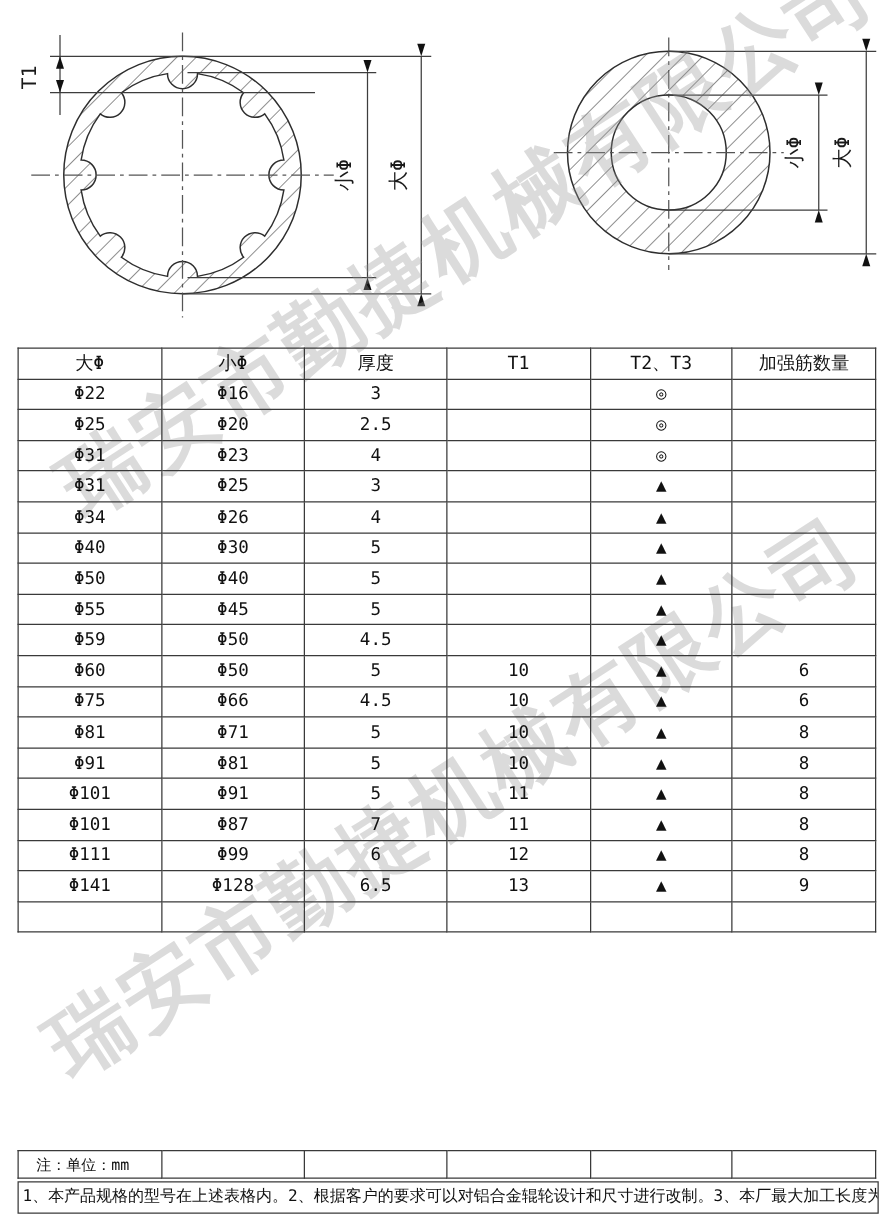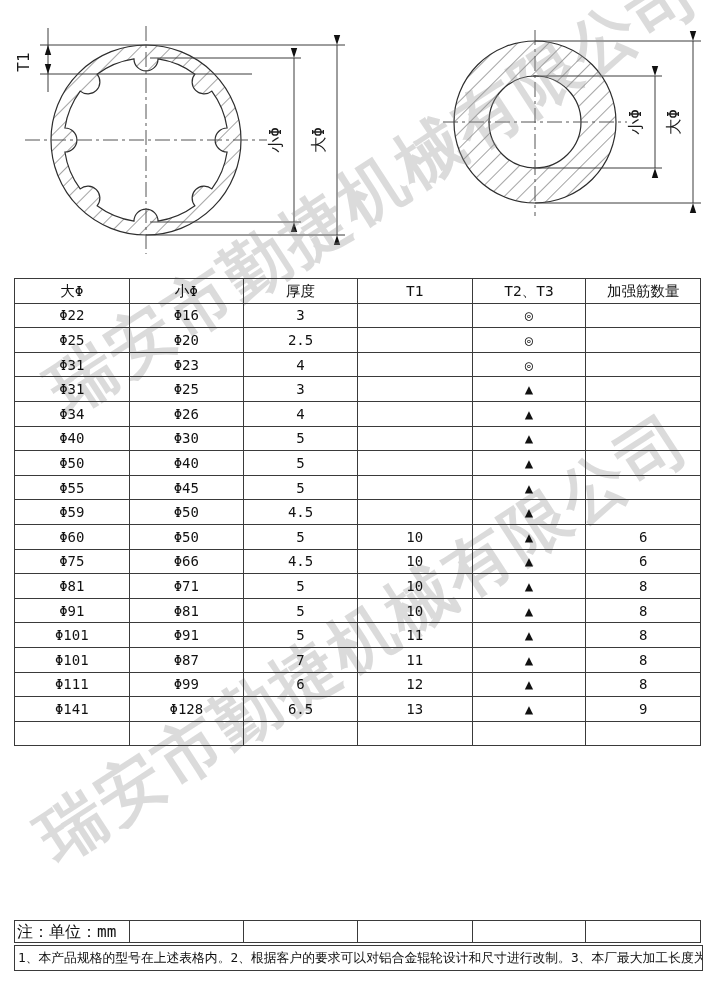--- a/index.html
+++ b/index.html
@@ -17,21 +17,21 @@
   
   .spec-table{position:absolute;left:14px;top:278px;width:687px;z-index:2;
               border-collapse:collapse;table-layout:fixed;background:transparent;}
   .spec-table th,.spec-table td{border:1px solid #3a3a3a;height:23.6px;padding:0;
               text-align:center;vertical-align:middle;font-weight:normal;
               font-size:14px;line-height:1;color:#111;
               font-family:"DejaVu Sans Mono", monospace;overflow:hidden;}
   .spec-table th{font-size:14.5px;}
   .note-table{position:absolute;left:14px;top:920px;width:687px;z-index:2;
               border-collapse:collapse;table-layout:fixed;}
-  .note-table td{border:1px solid #3a3a3a;height:21px;padding:0 2px;font-size:16px;
+  .note-table td{border:1px solid #3a3a3a;height:21px;padding:0 14px;font-size:12px;
               line-height:1;color:#111;font-family:"DejaVu Sans Mono", monospace;}
   .note-table td.note-cell{text-align:left;}
   .notes-footer{position:absolute;left:14px;top:945px;width:684px;height:24px;z-index:2;
               border:1px solid #3a3a3a;line-height:24px;font-size:12.8px;
               padding-left:3px;white-space:nowrap;overflow:hidden;color:#111;
               font-family:"DejaVu Sans Mono", monospace;background:transparent;}
 </style>
 </head>
 <body>
 

